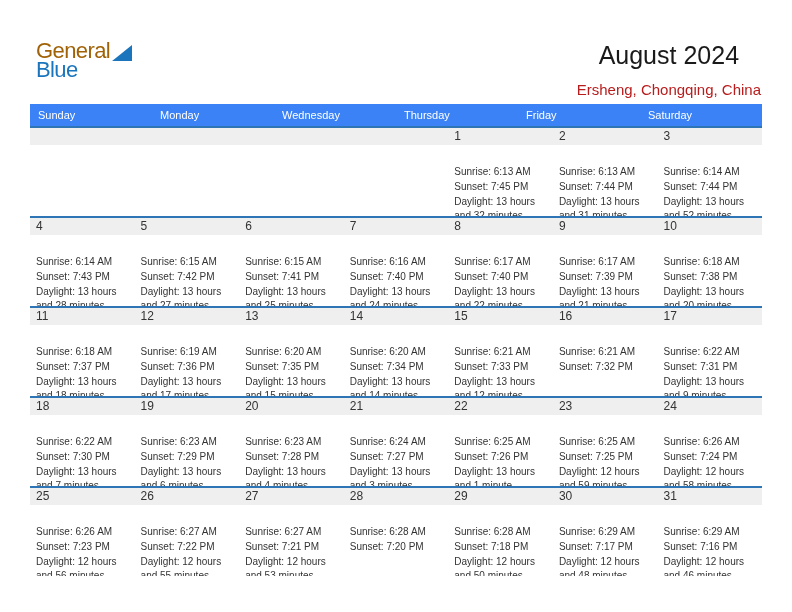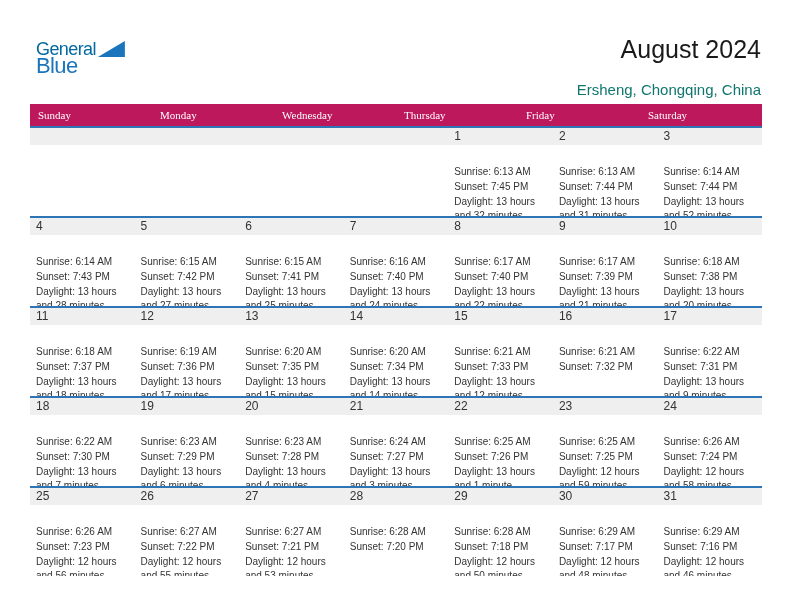--- a/index.html
+++ b/index.html
@@ -3,32 +3,32 @@
 <meta charset="utf-8">
 <style>
   html,body { margin:0; padding:0; }
   body {
     width:792px; height:612px; background:#ffffff; position:relative;
     font-family:"Liberation Sans", sans-serif; overflow:hidden;
   }
   
   .logo { position:absolute; left:36px; top:40px; width:96px; }
   .logo-top { display:flex; align-items:flex-end; }
-  .logo-general { font-size:18px; color:#0369a1; letter-spacing:-0.6px; line-height:1; }
+  .logo-general { font-size:22px; color:#a16207; letter-spacing:-0.6px; line-height:1; }
   .logo-triangle { width:27px; height:16px; background:#1b75bc;
     clip-path:polygon(100% 0, 100% 100%, 0 100%); margin-left:2px; margin-bottom:1px; }
   .logo-blue { font-size:22px; color:#1b75bc; letter-spacing:-0.6px; line-height:1;
     text-align:left; margin-top:-3px; }
   
-  .title-block { position:absolute; right:31px; top:34px; text-align:right; }
+  .title-block { position:absolute; right:31px; top:40px; text-align:center; }
   .title { font-size:25px; color:#1a1a1a; line-height:1.2; }
-  .subtitle { font-size:15px; color:#0f766e; margin-top:17px; }
+  .subtitle { font-size:15px; color:#b91c1c; margin-top:11px; }
   
   .calendar { position:absolute; left:30px; top:104px; width:732px; }
-  .cal-header { display:flex; background:#be185d; height:22px;font-family:Liberation Serif, serif; }
+  .cal-header { display:flex; background:#3b82f6; height:22px; }
   .hcell { flex:1; color:#ffffff; font-size:11px; line-height:22px;
     padding-left:8px; box-sizing:border-box; overflow:hidden; }
   .week { display:flex; border-top:2px solid #2e75b5; height:88px; }
   .cell { flex:1; box-sizing:border-box; overflow:hidden; }
   .daynum { height:17px; background:#efefef; font-size:12px; line-height:17px;
     padding-left:6px; color:#333333; }
   .details { padding:20px 7px 0 6px; font-size:10px; line-height:1.48; color:#333333; }
 </style>
 </head>
 <body>

